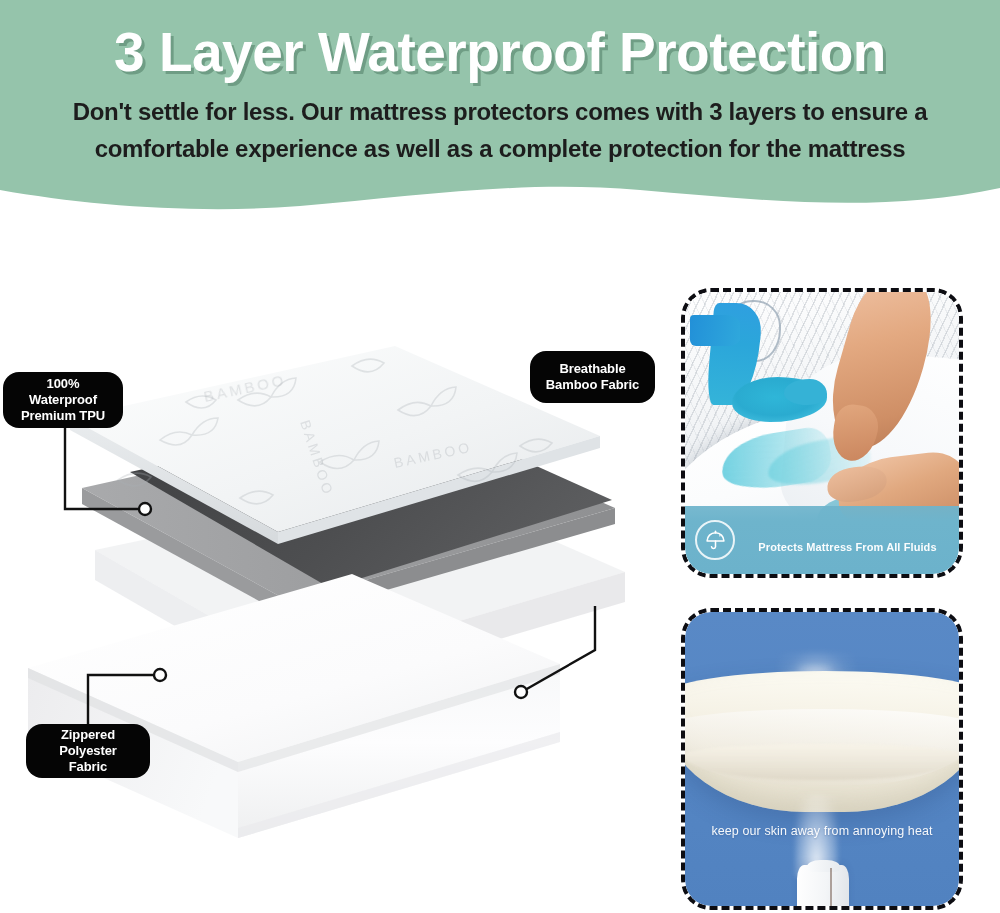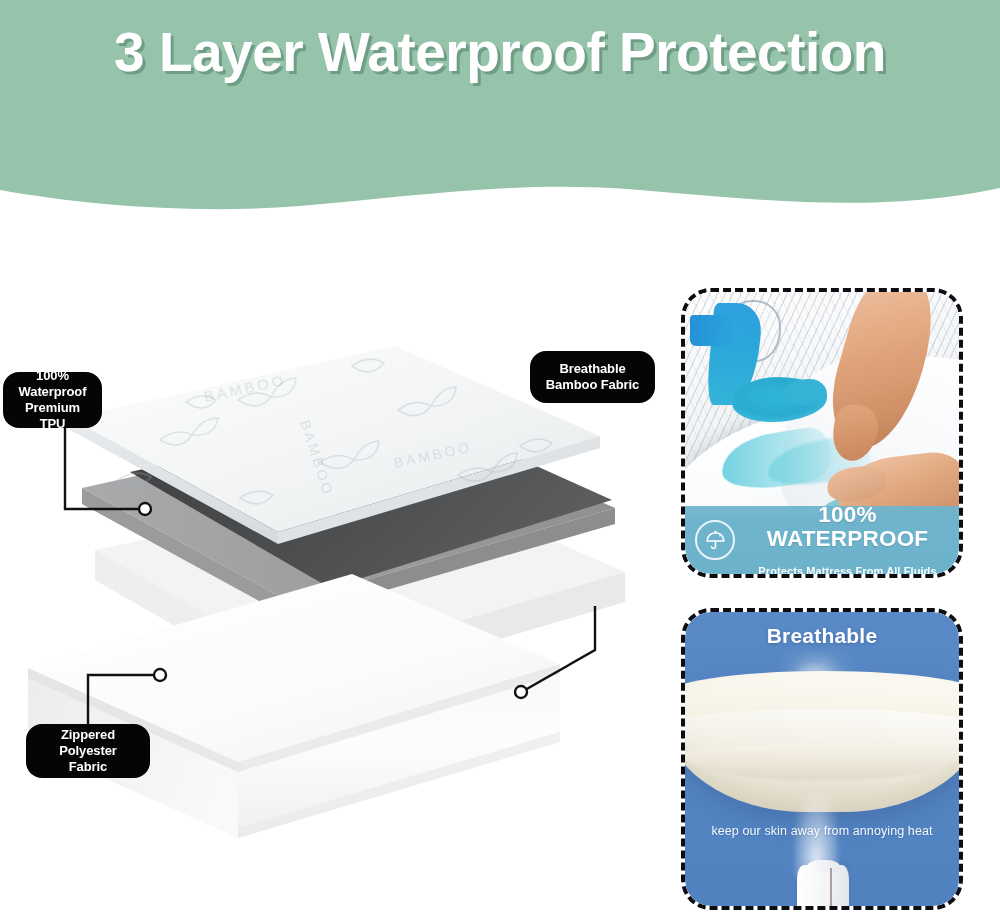--- a/index.html
+++ b/index.html
@@ -79,21 +79,21 @@
     font-size: 13px;
     font-weight: bold;
     line-height: 1.25;
     text-align: center;
     display: flex;
     align-items: center;
     justify-content: center;
     padding: 9px 13px;
     letter-spacing: -0.1px;
   }
-  .callout-tpu      { left: 3px;   top: 372px; width: 99px; height: 56px; }
+  .callout-tpu      { left: 3px;   top: 372px; width: 120px; height: 56px; }
   .callout-bamboo   { left: 530px; top: 351px; width: 125px; height: 52px; }
   .callout-zipper   { left: 26px;  top: 724px; width: 124px; height: 54px; }
 
   
   .photo-panel {
     position: absolute;
     border: 4px dashed #0d0d12;
     border-radius: 30px;
     overflow: hidden;
     background: #ffffff;
@@ -294,20 +294,21 @@
 <div id="infographic">
 
   <div class="header-band">
     <svg viewBox="0 0 1000 232" preserveAspectRatio="none" aria-hidden="true">
       <path d="M0,0 L1000,0 L1000,188 C880,214 760,200 640,190 C520,180 420,196 300,206 C200,214 90,206 0,190 Z" fill="#95c4ab"></path>
     </svg>
   </div>
 
   <div class="header-text">
     <div class="main-title">3 Layer Waterproof Protection</div>
+    <div class="subtitle">Don't settle for less. Our mattress protectors comes with 3 layers to ensure a comfortable experience as well as a complete protection for the mattress</div>
   </div>
 
   <div class="diagram">
     <svg viewBox="0 0 660 663" preserveAspectRatio="none" aria-hidden="true">
       <defs>
         <linearGradient id="gTop" x1="0" y1="0" x2="1" y2="1">
           <stop offset="0%" stop-color="#fdfefe"></stop>
           <stop offset="55%" stop-color="#f2f4f5"></stop>
           <stop offset="100%" stop-color="#e6e9eb"></stop>
         </linearGradient>
@@ -439,38 +440,36 @@
       <div class="wp-banner">
         <div class="wp-icon">
           <svg viewBox="0 0 24 24" aria-hidden="true">
             <path d="M3.2 12.6 A8.8 8.8 0 0 1 20.8 12.6 Z" fill="none" stroke="#ffffff" stroke-width="1.6" stroke-linejoin="round"></path>
             <path d="M12 12.6 L12 18.6 A2.1 2.1 0 0 1 7.9 18.6" fill="none" stroke="#ffffff" stroke-width="1.6" stroke-linecap="round"></path>
             <path d="M12 2.3 L12 4.1" stroke="#ffffff" stroke-width="1.6" stroke-linecap="round"></path>
             <path d="M16.6 5.1 q1.5 2.1 0 3.2 q-1.5 -1.1 0 -3.2 Z" fill="#ffffff" opacity="0.9"></path>
           </svg>
         </div>
         <div class="wp-banner-text">
-          <div class="wp-title">100% WATERPROOF</div>
           <div class="wp-sub">Protects Mattress From All Fluids</div>
         </div>
       </div>
     </div>
   </div>
 
   <div class="photo-panel panel-breathable">
     <div class="panel-inner">
       <div class="br-scene">
         <div class="br-steam-top"></div>
         <div class="br-steam-top2"></div>
         <div class="br-fabric"></div>
         <div class="br-fabric-fold"></div>
         <div class="br-fabric-edge"></div>
         <div class="br-steam-low"></div>
         <div class="br-humidifier"></div>
         <div class="br-humid-top"></div>
         <div class="br-humid-line"></div>
       </div>
-      <div class="br-title">Breathable</div>
       <div class="br-caption">keep our skin away from annoying heat</div>
     </div>
   </div>
 
 </div>
 
 </body></html>

